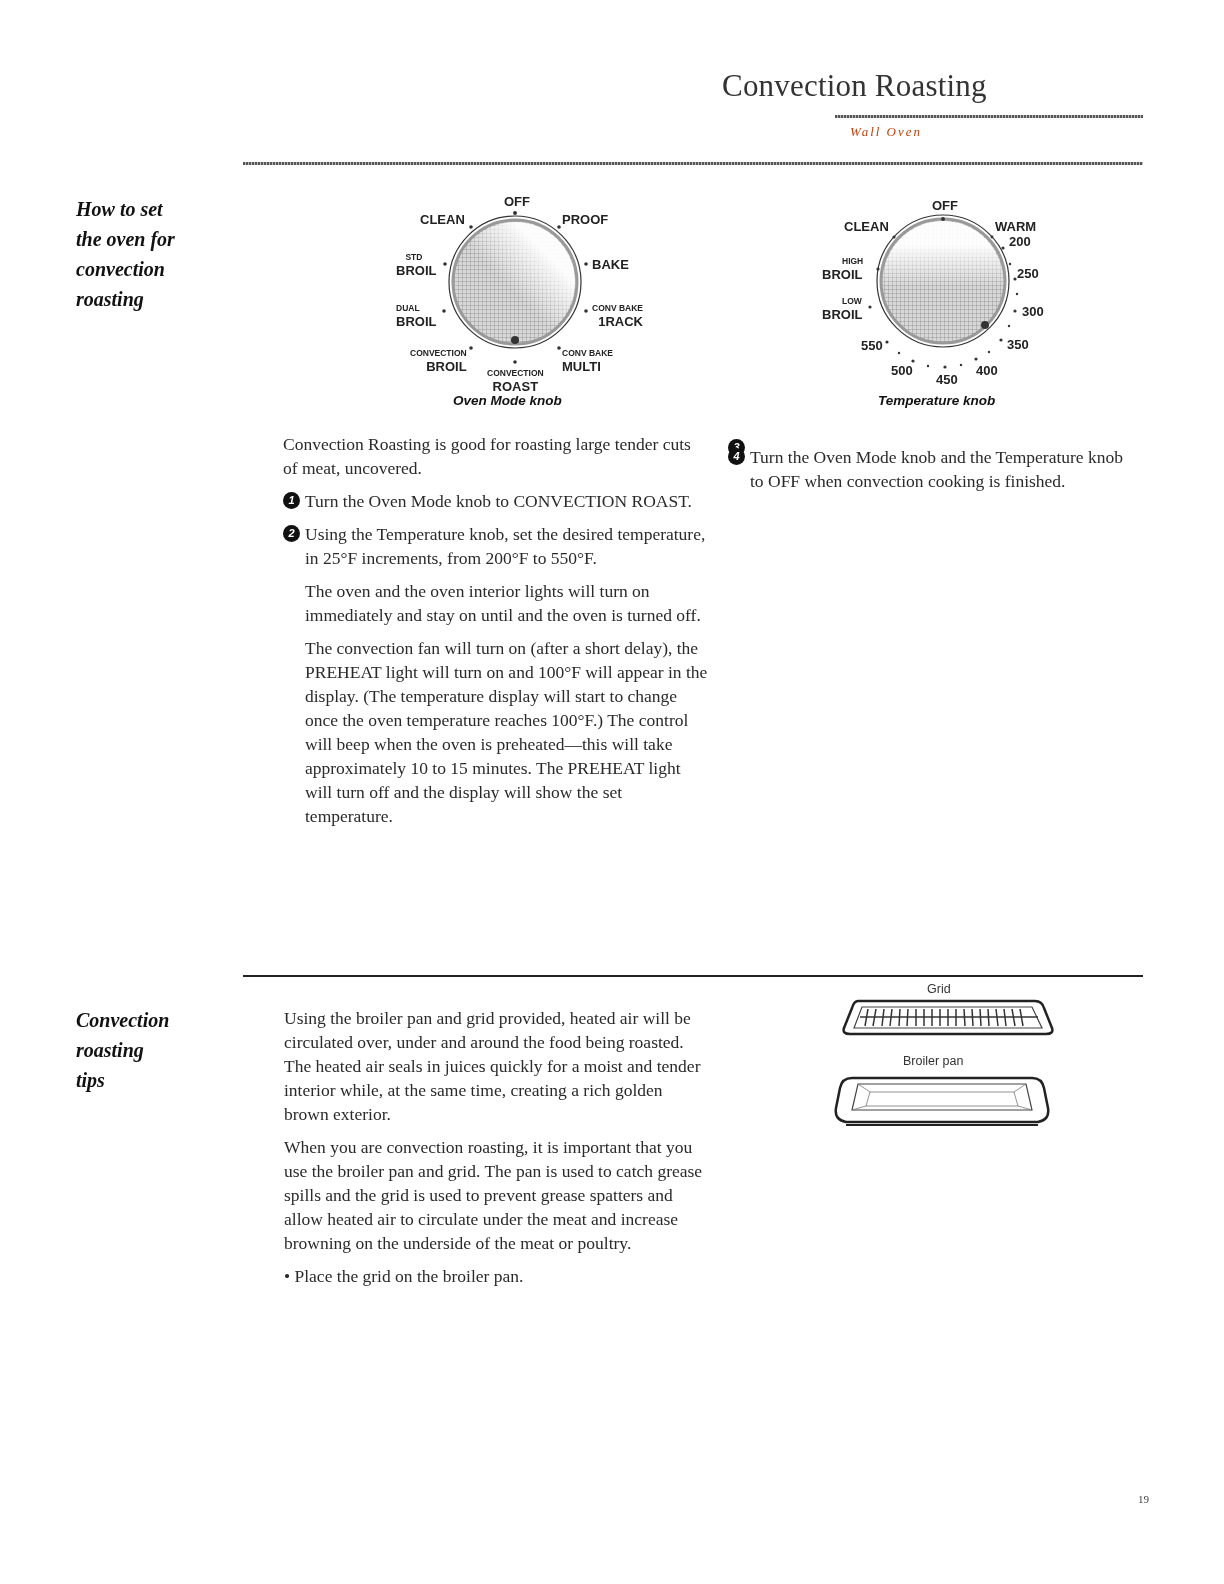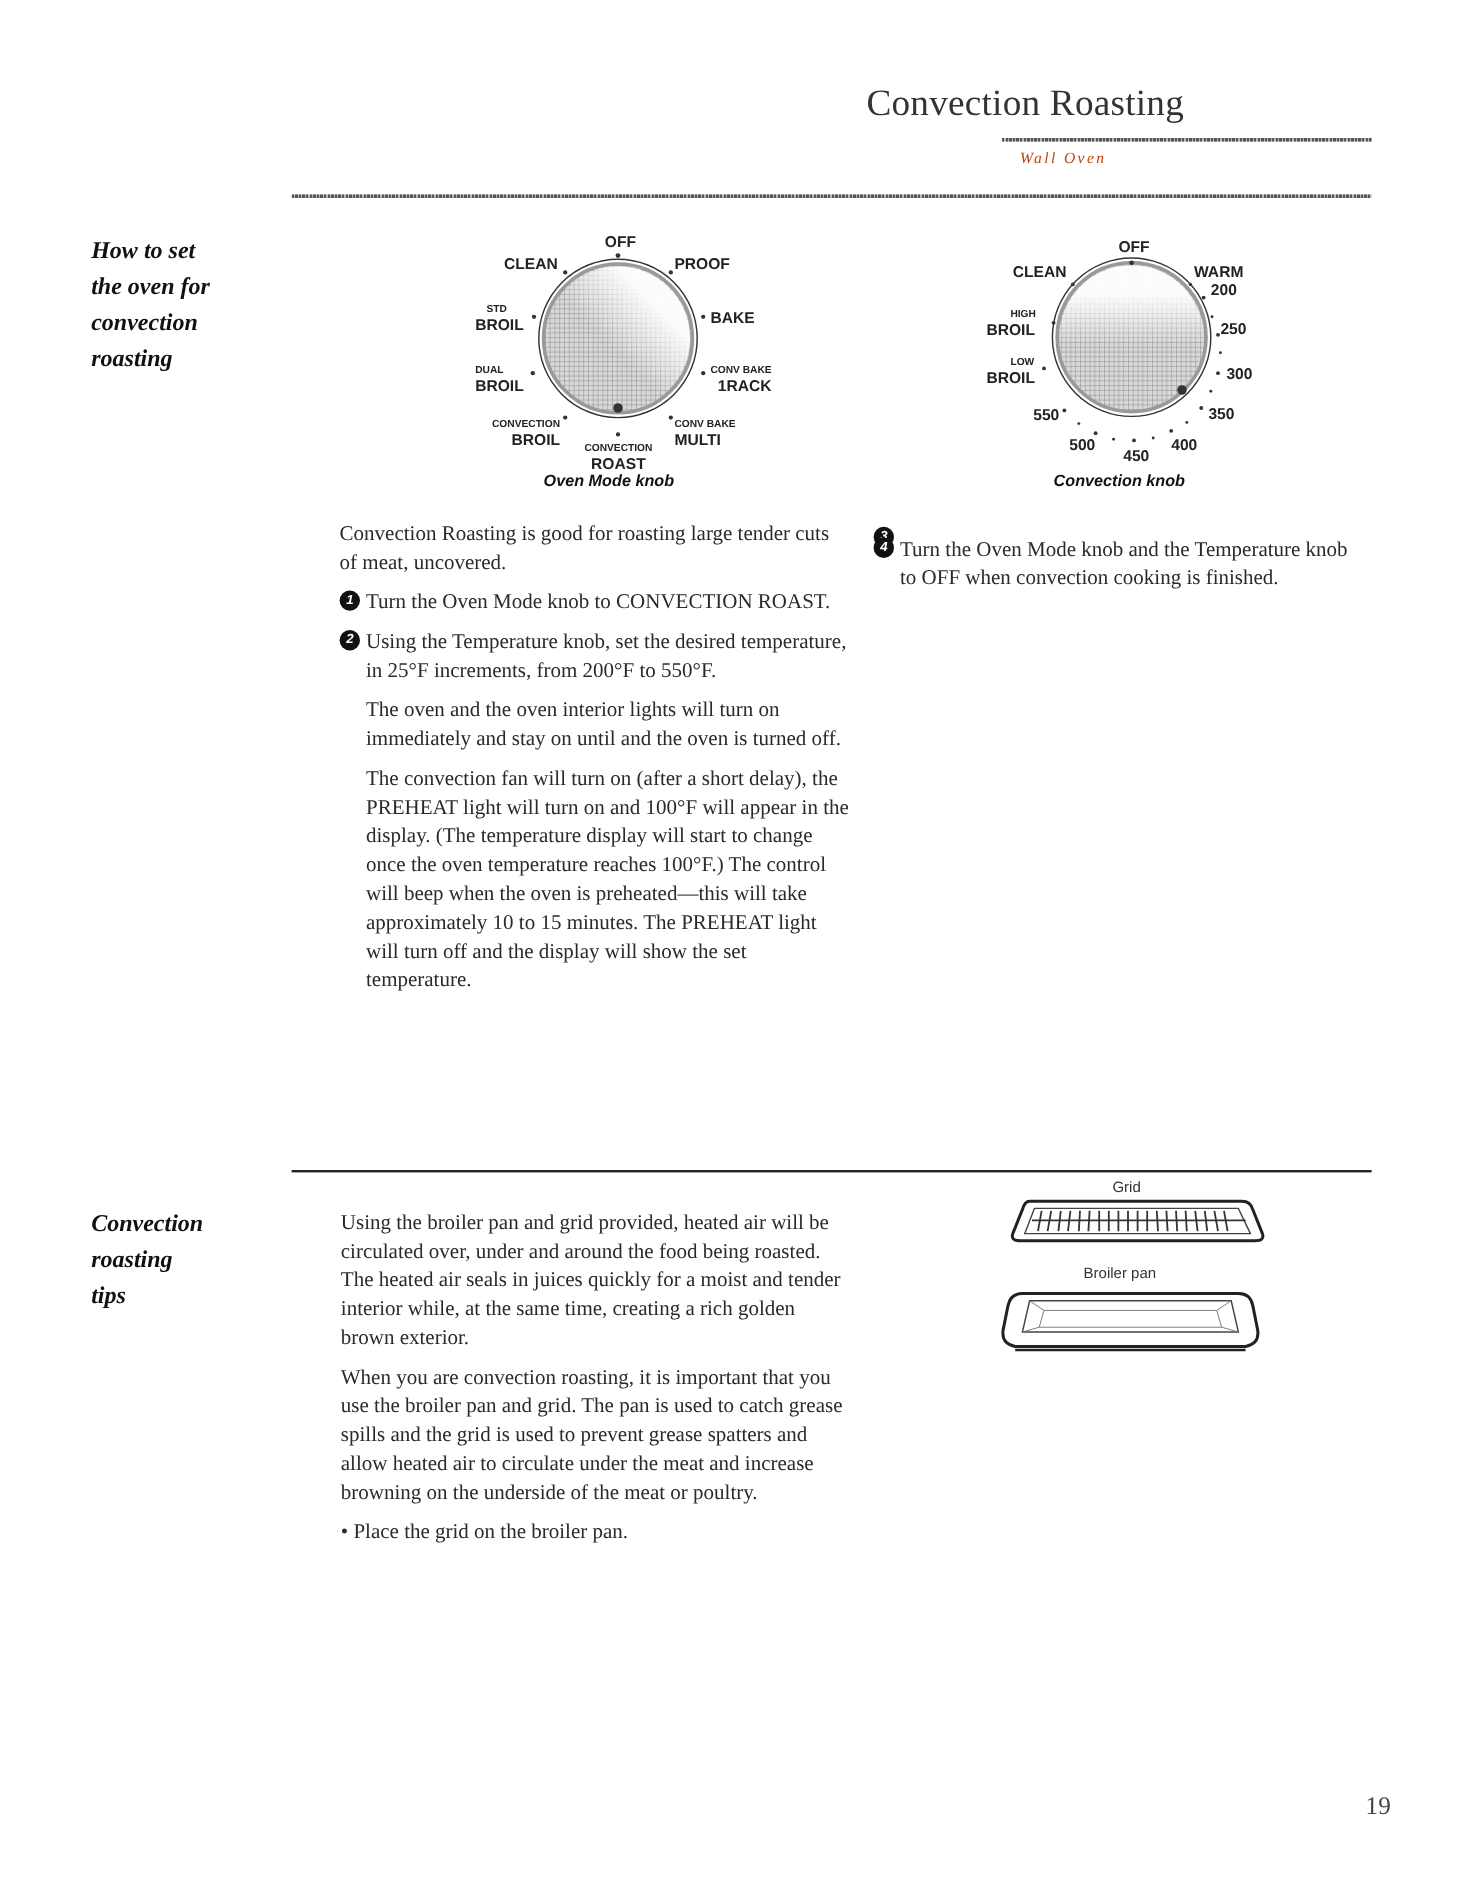--- a/index.html
+++ b/index.html
@@ -23,21 +23,21 @@
   .body-text p { margin: 0 0 9px 0; }
   .step { position: relative; padding-left: 22px; margin: 0 0 9px 0; }
   .step-num { position: absolute; left: 0; top: 3px; width: 17px; height: 17px; border-radius: 50%;
               background: #111; color: #fff; font-size: 11px; font-weight: bold; font-style: italic;
               text-align: center; line-height: 17px; font-family: "Liberation Sans", sans-serif; }
   .indent { padding-left: 22px; }
   .note-label { font-weight: bold; }
 
   .solid-rule { height: 2px; background: #222; }
   .pan-label { position: absolute; font-family: "Liberation Sans", "DejaVu Sans", sans-serif; font-size: 12.5px; color: #333; }
-  .page-number { left: 1138px; top: 1493px; font-size: 21px; color: #444; }
+  .page-number { left: 1138px; top: 1493px; font-size: 11px; color: #444; }
 </style>
 </head>
 <body>
 
 <div class="abs page-title">Convection Roasting</div>
 <div class="abs rule-dotted" style="left:835px; top:115px; width:308px;"></div>
 <div class="abs subtitle">Wall Oven</div>
 <div class="abs rule-dotted" style="left:243px; top:162px; width:900px;"></div>
 
 <div class="abs section-heading" style="left:76px; top:194px;">
@@ -158,21 +158,21 @@
   <div class="knob-label" style="left:91px; top:179px;">500</div>
   <div class="knob-label" style="left:61px; top:154px;">550</div>
   <div class="knob-label" style="left:22px; top:70px;">
     <span class="small" style="padding-left:20px;">HIGH</span>
     <span>BROIL</span>
   </div>
   <div class="knob-label" style="left:22px; top:110px;">
     <span class="small" style="padding-left:20px;">LOW</span>
     <span>BROIL</span>
   </div>
-  <div class="knob-caption" style="left:78px; top:208px;">Convection knob</div>
+  <div class="knob-caption" style="left:78px; top:208px;">Temperature knob</div>
 </div>
 
 <div class="abs body-text" style="left:283px; top:432px; width:425px;">
   <p>Convection Roasting is good for roasting large tender cuts of meat, uncovered.</p>
   <div class="step">
     <span class="step-num">1</span>
     <span>Turn the Oven Mode knob to CONVECTION ROAST.</span>
   </div>
   <div class="step">
     <span class="step-num">2</span>

